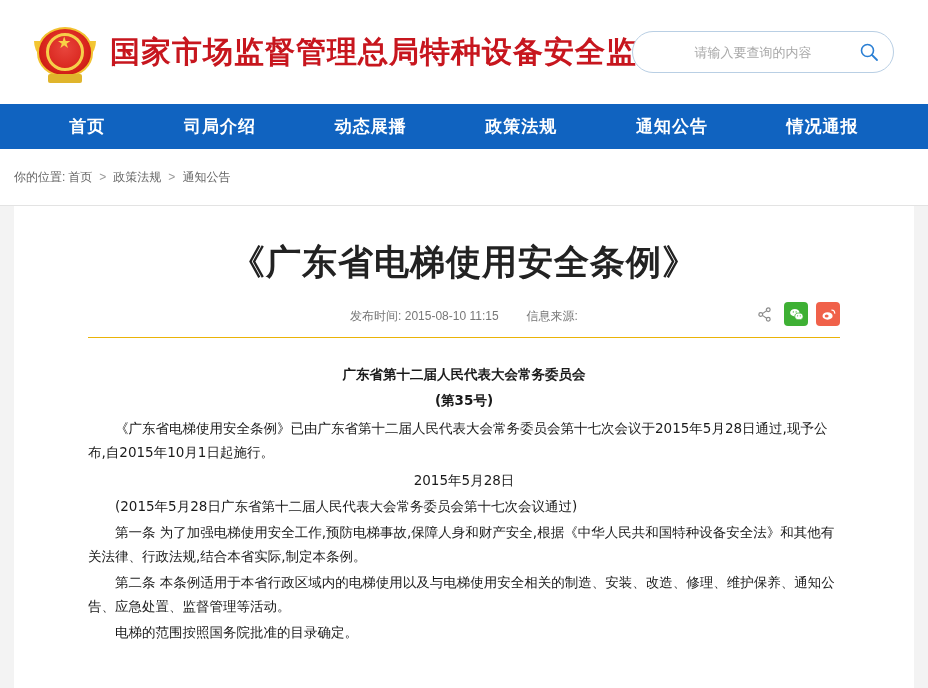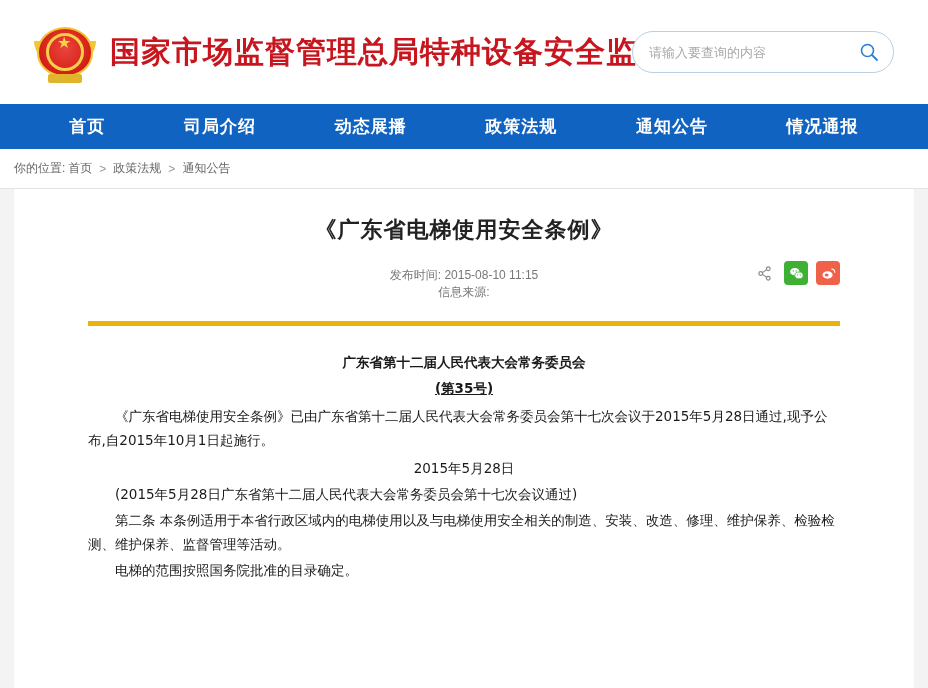--- a/index.html
+++ b/index.html
@@ -90,20 +90,21 @@
     padding: 0 14px;
   }
   .searchbox input {
     flex: 1;
     border: none;
     outline: none;
     font-size: 13px;
     color: #555;
     background: transparent;
     font-family: "Liberation Sans", sans-serif;
+    text-align: center;
   }
   .searchbox input::placeholder { color: #a9a9a9; }
   .search-icon {
     width: 20px; height: 20px;
     flex: 0 0 auto;
   }
 
   
   .nav {
     height: 45px;
@@ -118,21 +119,21 @@
     font-size: 17px;
     font-weight: bold;
     font-family: "DejaVu Sans", sans-serif;
     letter-spacing: 1px;
     cursor: pointer;
     white-space: nowrap;
   }
 
   
   .breadcrumb {
-    height: 40px;
+    height: 57px;
     display: flex;
     align-items: center;
     padding: 0 14px;
     font-size: 12px;
     color: #666;
     background: #fff;
     border-bottom: 1px solid #e3e3e3;
   }
   .breadcrumb .bc-label { color: #666; }
   .breadcrumb .bc-link { color: #666; margin: 0 3px; cursor: pointer; }
@@ -146,36 +147,35 @@
   }
   .content {
     background: #ffffff;
     height: 100%;
     padding: 26px 74px 0 74px;
     overflow: hidden;
   }
   .doc-title {
     text-align: center;
     font-family: Liberation Mono, monospace;
-    font-size: 22px;
+    font-size: 35px;
     font-weight: bold;
     color: #222;
-    margin: 0 0 22px 0;
+    margin: 7px 0 22px 0;
     letter-spacing: 1px;
   }
   .meta-row {
     display: flex;
     align-items: center;
     justify-content: center;
     position: relative;
     font-size: 12px;
     color: #777;
-    padding-bottom: 20px;
-    border-bottom: 5px solid #eab308;
-    flex-direction: column;
+    padding-bottom: 12px;
+    border-bottom: 1px solid #eab308;
   }
   .meta-item { margin: 0 14px; }
   .share-group {
     position: absolute;
     right: 0;
     top: -6px;
     display: flex;
     align-items: center;
     gap: 8px;
   }
@@ -284,23 +284,24 @@
             <ellipse cx="7" cy="9.5" rx="5.4" ry="4" fill="#fff"></ellipse>
             <ellipse cx="6" cy="9.6" rx="2.1" ry="1.7" fill="#f0614a"></ellipse>
             <path d="M11.5 3.2a3.6 3.6 0 0 1 3.2 3.4" fill="none" stroke="#fff" stroke-width="1.2" stroke-linecap="round"></path>
           </svg>
         </span>
       </span>
     </div>
 
     <div class="body-text">
       <p class="ctr bold" style="margin:24px 0 2px;">广东省第十二届人民代表大会常务委员会</p>
-      <p class="ctr bold" style="margin:0 0 4px;text-decoration:underline;">(第35号)</p>
+      <p class="ctr bold" style="margin:0 0 4px;">(第35号)</p>
       <p class="ind" style="margin:4px 0;">《广东省电梯使用安全条例》已由广东省第十二届人民代表大会常务委员会第十七次会议于2015年5月28日通过,现予公布,自2015年10月1日起施行。</p>
       <p class="ctr" style="margin:0;">2015年5月28日</p>
       <p class="ind" style="margin:2px 0;">(2015年5月28日广东省第十二届人民代表大会常务委员会第十七次会议通过)</p>
-      <p class="ind" style="margin:2px 0;">第二条 本条例适用于本省行政区域内的电梯使用以及与电梯使用安全相关的制造、安装、改造、修理、维护保养、检验检测、维护保养、监督管理等活动。</p>
+      <p class="ind" style="margin:2px 0;">第一条 为了加强电梯使用安全工作,预防电梯事故,保障人身和财产安全,根据《中华人民共和国特种设备安全法》和其他有关法律、行政法规,结合本省实际,制定本条例。</p>
+      <p class="ind" style="margin:2px 0;">第二条 本条例适用于本省行政区域内的电梯使用以及与电梯使用安全相关的制造、安装、改造、修理、维护保养、通知公告、应急处置、监督管理等活动。</p>
       <p class="ind" style="margin:2px 0;">电梯的范围按照国务院批准的目录确定。</p>
 
     </div>
 
   </div>
 </div>
 
 </body></html>

